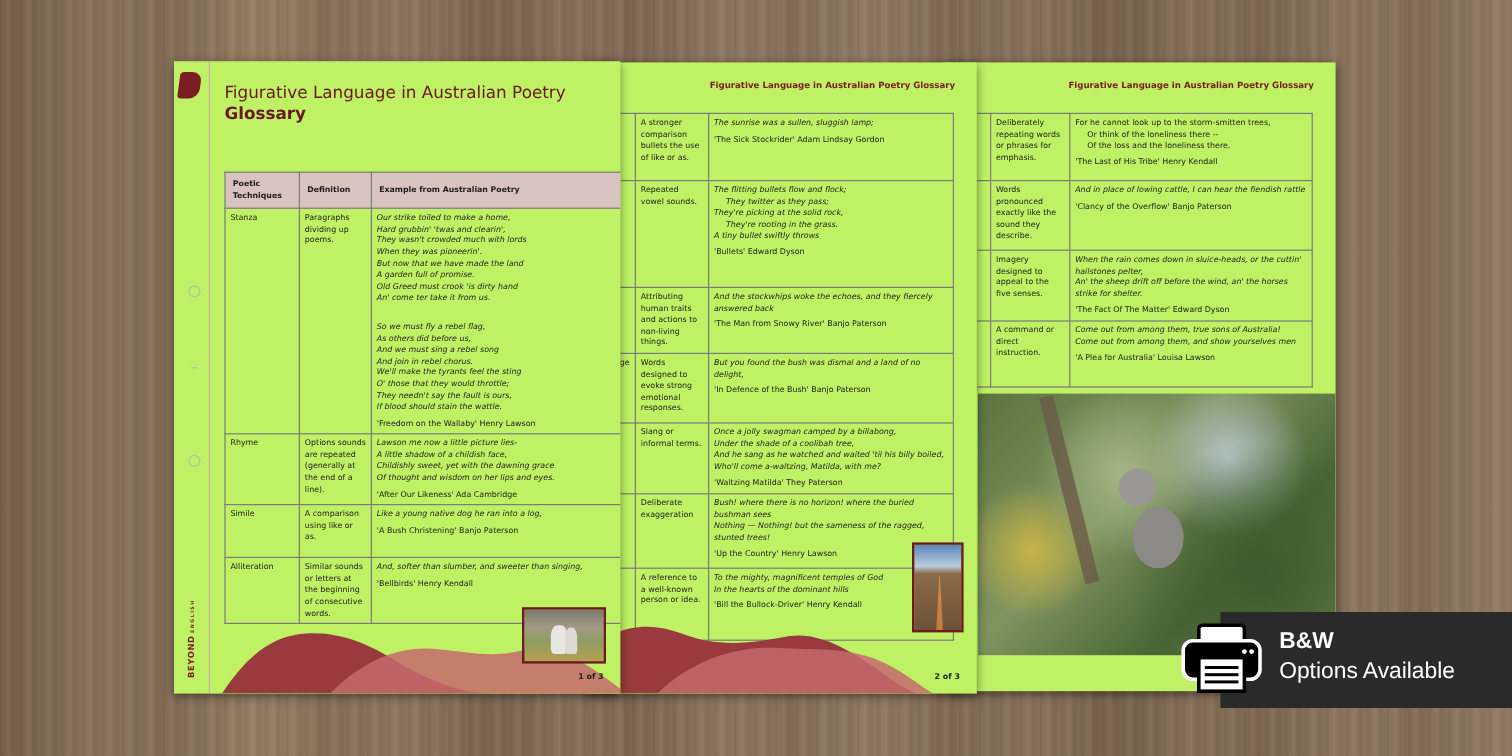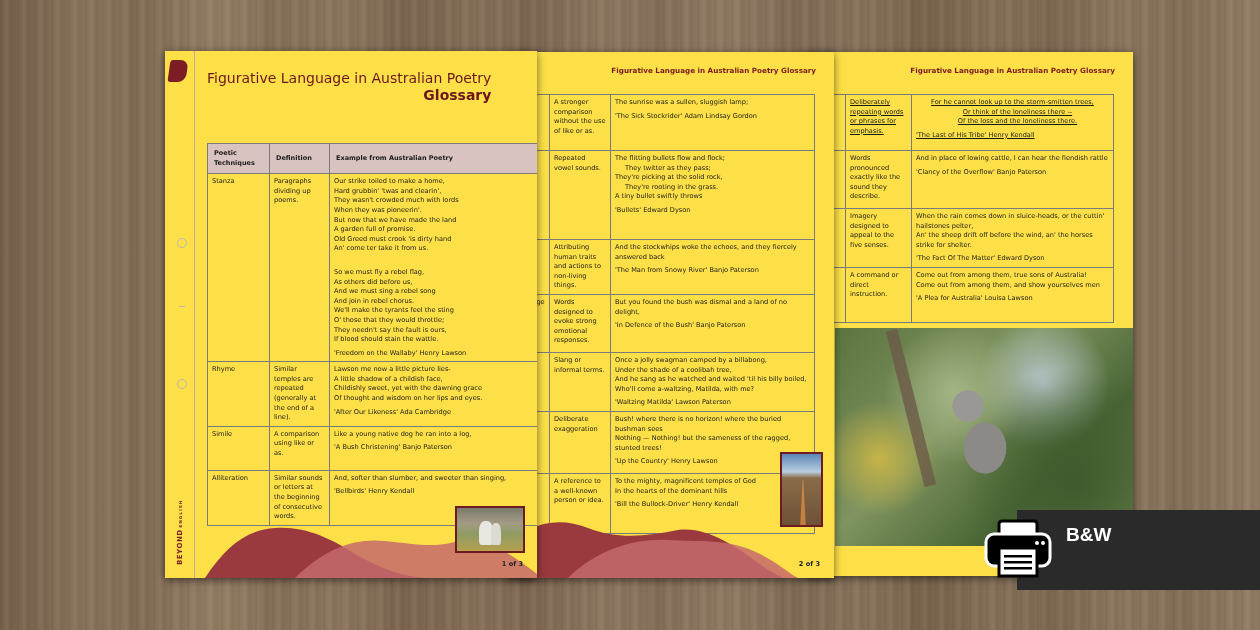--- a/index.html
+++ b/index.html
@@ -7,65 +7,64 @@
   body {
     position: relative;
     font-family: "DejaVu Sans", sans-serif;
     background:
       repeating-linear-gradient(90deg, rgba(60,40,25,0.10) 0px, rgba(60,40,25,0.0) 3px, rgba(255,240,220,0.06) 7px, rgba(60,40,25,0.08) 11px, rgba(0,0,0,0) 17px),
       repeating-linear-gradient(90deg, rgba(90,65,45,0.12) 0px, rgba(0,0,0,0) 40px, rgba(200,175,145,0.10) 80px, rgba(0,0,0,0) 130px),
       linear-gradient(90deg, #7a6550 0%, #8d7860 18%, #7d6752 35%, #8a7560 55%, #7b6650 75%, #8b7660 100%);
   }
   .page {
     position: absolute;
-    background: #fde047;
+    background: #bef264;
     box-shadow: 0 2px 8px rgba(0,0,0,0.55);
     overflow: hidden;
-    margin-left: 20px;
   }
   .page-3 { left: 785px; top: 52px; width: 328px; height: 524px; }
   .page-2 { left: 488px; top: 52px; width: 326px; height: 526px; }
   .page-1 { left: 145px; top: 51px; width: 372px; height: 527px; }
 
   .running-head {
     position: absolute; right: 18px; top: 14px;
     font-size: 7.2px; font-weight: bold; color: #7a1a22;
     font-family: "DejaVu Sans", sans-serif;
   }
   table.gloss { border-collapse: collapse; position: absolute; font-size: 6.6px; color: #1b1b1b; }
   table.gloss td, table.gloss th {
     border: 1px solid #7b7b7b; vertical-align: top; padding: 3px 4px;
     line-height: 9.6px; text-align: left;
   }
   table.gloss th { background: #d8c3c0; font-weight: bold; font-size: 6.5px; padding: 5px 6px; }
-  .ex .lines { margin-bottom: 4px; }
+  .ex .lines { font-style: italic; margin-bottom: 4px; }
   .ex .lines span { display: block; }
   .ex .lines span.ind { padding-left: 10px; }
-  .ex .lines.plain { font-style: normal; text-align: center; }
+  .ex .lines.plain { font-style: normal; }
   .ex .src { font-style: normal; }
 
   
   .p1-sidebar { position: absolute; left: 0; top: 0; width: 30px; height: 100%; border-right: 1px solid #c8a9a9; }
   .logo-b {
     position: absolute; left: 4px; top: 9px; width: 18px; height: 22px;
     background: #7c1c24; border-radius: 3px 8px 8px 3px;
     transform: skewX(-8deg);
     color: #f2e0e0; font-size: 6px; text-align: center; line-height: 22px; font-weight: bold;
   }
   .hole { position: absolute; left: 12px; width: 10px; height: 10px; border: 1px solid #b9b9b9; border-radius: 50%; }
   .dash { position: absolute; left: 14px; width: 6px; height: 1px; background: #b9b9b9; }
   .brand-vert {
     position: absolute; left: -20px; top: 475px; width: 70px;
     transform: rotate(-90deg); transform-origin: center;
     font-size: 7px; font-weight: bold; color: #7a1a22; letter-spacing: 0.5px; white-space: nowrap;
   }
   .brand-vert small { font-size: 4px; letter-spacing: 1.2px; margin-left: 2px; }
   .p1-title { position: absolute; left: 42px; top: 19px; color: #6b1620; font-size: 14px; line-height: 17px; }
   .p1-title .t1 { display: block; }
-  .p1-title .t2 { display: block; font-weight: bold; text-align: right; }
+  .p1-title .t2 { display: block; font-weight: bold; }
   .p1-intro { position: absolute; left: 42px; top: 61px; width: 318px; font-size: 6.4px; line-height: 10px; color: #222; font-weight: bold; }
   .p1-table { left: 42px; top: 92px; width: 339px; }
   .page-num { position: absolute; right: 14px; bottom: 10px; font-size: 6.6px; font-weight: bold; color: #222; }
   .thumb { position: absolute; border: 2px solid #6d1a20; overflow: hidden; }
   .thumb-horse { left: 290px; top: 455px; width: 70px; height: 47px;
     background: linear-gradient(180deg, #7b7a6e 0%, #a39a85 35%, #8e9c63 60%, #b6a04f 100%); }
   .thumb-horse .h1 { position: absolute; left: 22px; top: 13px; width: 14px; height: 24px; background: #e8e6e0; border-radius: 40% 40% 20% 20%; }
   .thumb-horse .h2 { position: absolute; left: 34px; top: 15px; width: 10px; height: 22px; background: #dcdad3; border-radius: 40% 40% 20% 20%; }
   .thumb-road { left: 272px; top: 400px; width: 43px; height: 75px;
     background: linear-gradient(180deg, #5b86b6 0%, #b8cde0 25%, #8a6b48 34%, #6e5238 100%); }
@@ -103,21 +102,21 @@
 
 <div class="page page-3">
   <div class="running-head">Figurative Language in Australian Poetry Glossary</div>
   <table class="gloss p3-table">
     <colgroup>
         <col style="width:73px">
         <col style="width:66px">
         <col>
       </colgroup>
     <tbody id="p3-body">
-        <tr style="height: 56px; text-decoration: underline;">
+        <tr style="height: 56px;">
           <td>Repetition</td>
           <td>Deliberately repeating words or phrases for emphasis.</td>
           <td class="ex">
             <div class="lines plain">
               <span>For he cannot look up to the storm-smitten trees,</span>
               <span class="ind">Or think of the loneliness there --</span>
               <span class="ind">Of the loss and the loneliness there.</span>
             </div>
             <div class="src">'The Last of His Tribe' Henry Kendall</div>
           </td>
@@ -165,21 +164,21 @@
   <div class="running-head">Figurative Language in Australian Poetry Glossary</div>
   <table class="gloss p2-table">
     <colgroup>
         <col style="width:71px">
         <col style="width:61px">
         <col>
       </colgroup>
     <tbody id="p2-body">
         <tr style="height: 56px;">
           <td>Metaphor</td>
-          <td>A stronger comparison without the use of like or as.</td>
+          <td>A stronger comparison bullets the use of like or as.</td>
           <td class="ex">
             <div class="lines">
               <span>The sunrise was a sullen, sluggish lamp;</span>
             </div>
             <div class="src">'The Sick Stockrider' Adam Lindsay Gordon</div>
           </td>
         </tr>
         <tr style="height: 89px;">
           <td>Assonance</td>
           <td>Repeated vowel sounds.</td>
@@ -217,21 +216,21 @@
         <tr style="height: 58px;">
           <td>Colloquial Language</td>
           <td>Slang or informal terms.</td>
           <td class="ex">
             <div class="lines">
               <span>Once a jolly swagman camped by a billabong,</span>
               <span>Under the shade of a coolibah tree,</span>
               <span>And he sang as he watched and waited 'til his billy boiled,</span>
               <span>Who'll come a-waltzing, Matilda, with me?</span>
             </div>
-            <div class="src">'Waltzing Matilda' Lawson Paterson</div>
+            <div class="src">'Waltzing Matilda' They Paterson</div>
           </td>
         </tr>
         <tr style="height: 62px;">
           <td>Hyperbole</td>
           <td>Deliberate exaggeration</td>
           <td class="ex">
             <div class="lines">
               <span>Bush! where there is no horizon! where the buried bushman sees</span>
               <span>Nothing — Nothing! but the sameness of the ragged, stunted trees!</span>
             </div>
@@ -310,21 +309,21 @@
               <span>We'll make the tyrants feel the sting</span>
               <span>O' those that they would throttle;</span>
               <span>They needn't say the fault is ours,</span>
               <span>If blood should stain the wattle.</span>
             </div>
             <div class="src">'Freedom on the Wallaby' Henry Lawson</div>
           </td>
         </tr>
         <tr>
           <td>Rhyme</td>
-          <td>Similar temples are repeated (generally at the end of a line).</td>
+          <td>Options sounds are repeated (generally at the end of a line).</td>
           <td class="ex">
             <div class="lines">
               <span>Lawson me now a little picture lies-</span>
               <span>A little shadow of a childish face,</span>
               <span>Childishly sweet, yet with the dawning grace</span>
               <span>Of thought and wisdom on her lips and eyes.</span>
             </div>
             <div class="src">'After Our Likeness' Ada Cambridge</div>
           </td>
         </tr>
@@ -366,13 +365,14 @@
     <rect x="16" y="3" width="38" height="16" rx="3" fill="#fff" stroke="#000" stroke-width="3"></rect>
     <rect x="3" y="16" width="64" height="32" rx="8" fill="#000" stroke="#fff" stroke-width="3"></rect>
     <circle cx="54" cy="25" r="2" fill="#fff"></circle>
       <circle cx="60" cy="25" r="2" fill="#fff"></circle>
     <rect x="16" y="30" width="38" height="28" fill="#fff" stroke="#000" stroke-width="3"></rect>
     <rect x="21" y="37" width="28" height="2.5" fill="#000"></rect>
     <rect x="21" y="43" width="28" height="2.5" fill="#000"></rect>
     <rect x="21" y="49" width="28" height="2.5" fill="#000"></rect>
   </svg>
   <div class="bw-title">B&amp;W</div>
+  <div class="bw-sub">Options Available</div>
 </div>
 
 </body></html>

